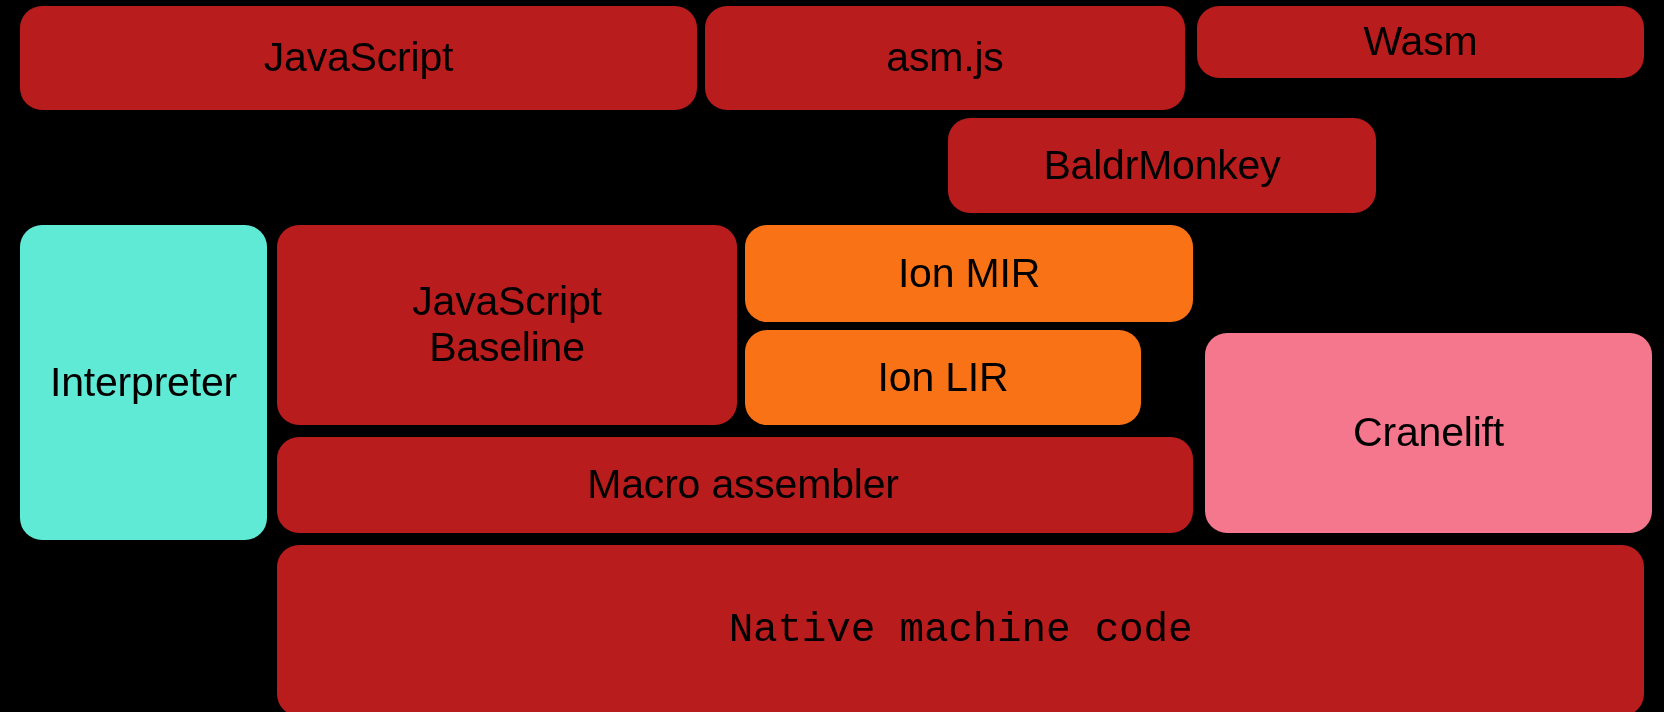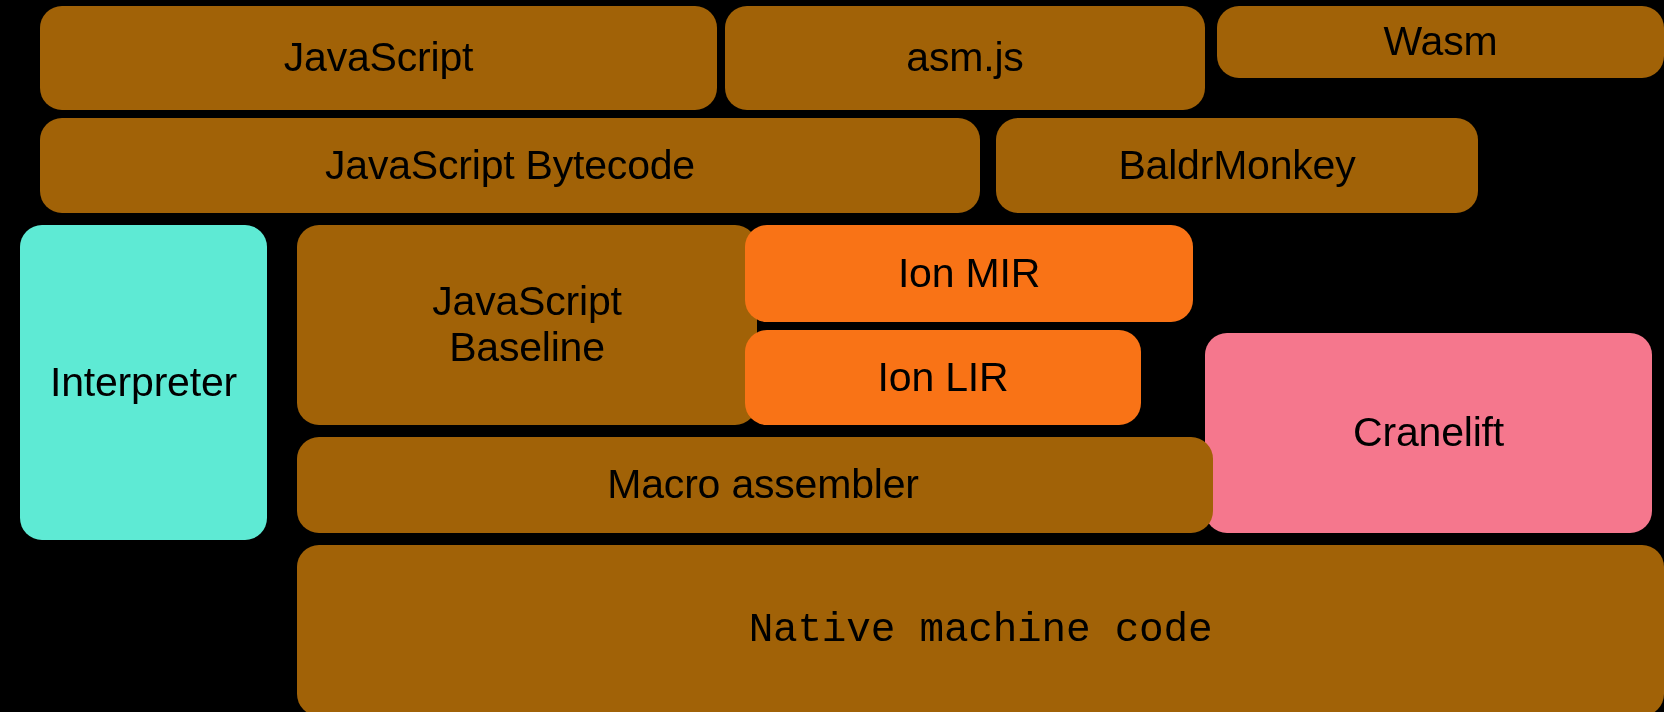--- a/index.html
+++ b/index.html
@@ -23,37 +23,36 @@
     align-items: center;
     justify-content: center;
     text-align: center;
     color: #000000;
     font-size: 41px;
     line-height: 1.12;
     letter-spacing: -0.2px;
     white-space: pre-line;
     user-select: none;
   }
-  .fill-white { background: #a16207; margin-left: 20px; }
+  .fill-white { background: #b91c1c; }
   .fill-gray  { background: #5eead4; }
   .fill-green { background: #f97316; }
   .fill-pink  { background: #f5778d; margin-left: 8px; }
 </style>
 </head>
 <body>
 
 <div id="diagram" style="background: rgb(0, 0, 0);">
     <div style="position: absolute; left: 0px; top: 0px; width: 100%; height: 100%;">
       <div class="node fill-white" style="left: 20px; top: 6px; width: 677px; height: 104px;">JavaScript</div>
       <div class="node fill-white" style="left: 705px; top: 6px; width: 480px; height: 104px;">asm.js</div>
       <div class="node fill-white" style="left: 1197px; top: 6px; width: 447px; height: 72px;">Wasm</div>
     </div>
     <div style="position: absolute; left: 0px; top: 0px; width: 100%; height: 100%;">
-      <div class="node fill-white" style="left: 20px; top: 118px; width: 940px; height: 95px;">JavaScript Bytecode</div>
-      <div class="node fill-white" style="left: 976px; top: 118px; width: 482px; height: 95px;">BaldrMonkey</div>
+      <div class="node fill-white" style="left: 948px; top: 118px; width: 428px; height: 95px;">BaldrMonkey</div>
     </div>
     <div style="position: absolute; left: 0px; top: 0px; width: 100%; height: 100%;">
       <div class="node fill-gray" style="left: 20px; top: 225px; width: 247px; height: 315px;">Interpreter</div>
       <div class="node fill-white" style="left: 277px; top: 225px; width: 460px; height: 200px;">JavaScript
 Baseline</div>
       <div class="node fill-green" style="left: 745px; top: 225px; width: 448px; height: 97px;">Ion MIR</div>
       <div class="node fill-green" style="left: 745px; top: 330px; width: 396px; height: 95px;">Ion LIR</div>
       <div class="node fill-pink" style="left: 1197px; top: 333px; width: 447px; height: 200px;">Cranelift</div>
     </div>
     <div style="position: absolute; left: 0px; top: 0px; width: 100%; height: 100%;">

